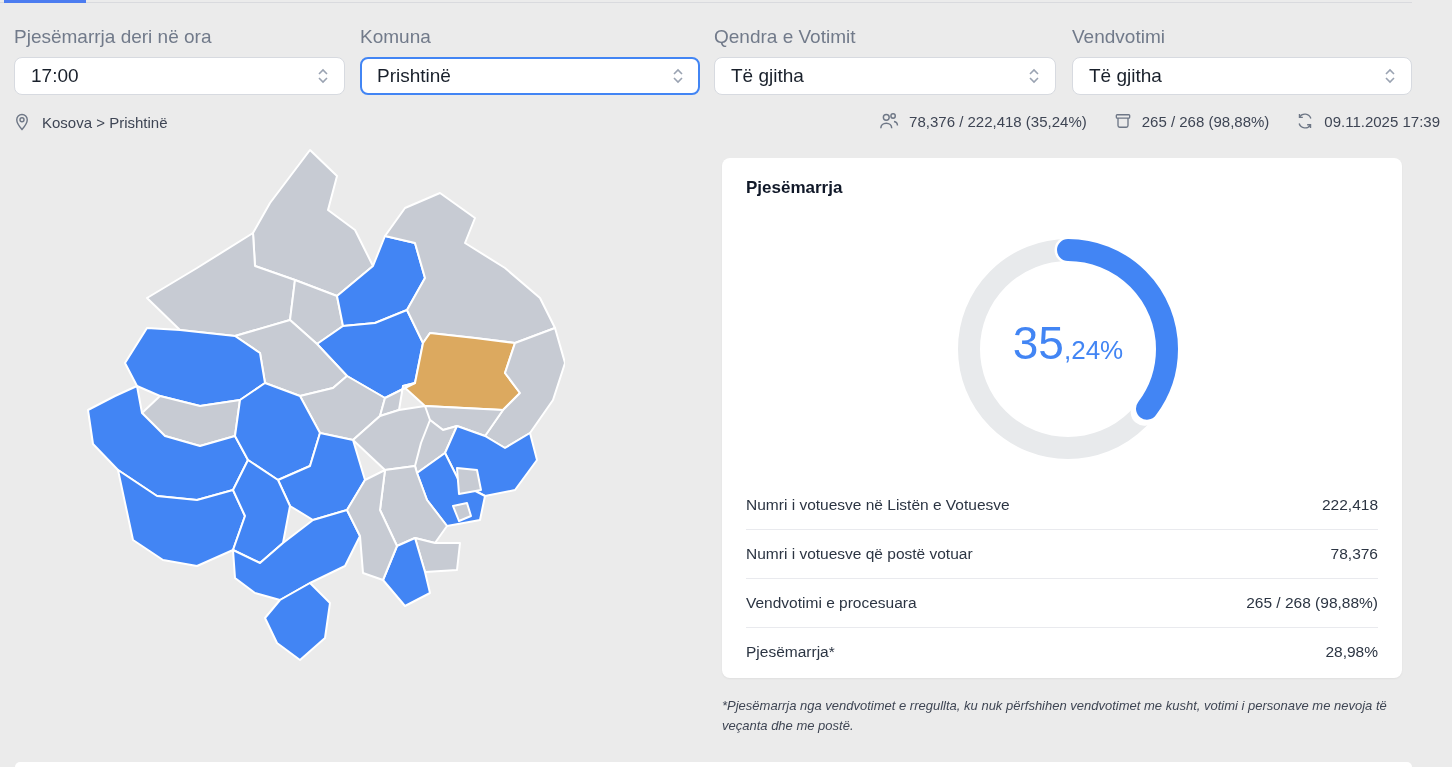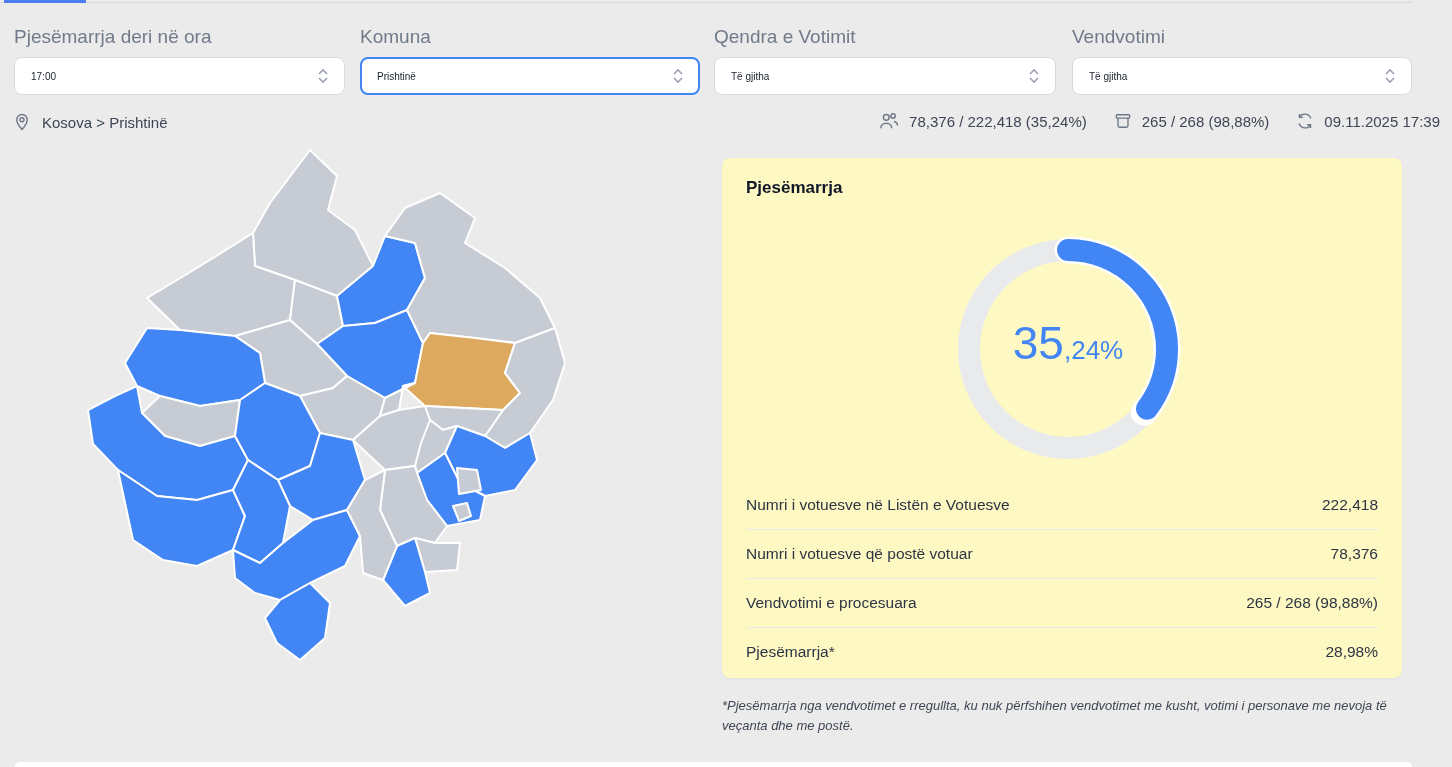--- a/index.html
+++ b/index.html
@@ -9,21 +9,21 @@
   
   .top-hairline { position:absolute; top:2px; left:0; width:1412px; height:1px; background:#d9dade; }
   .tab-indicator { position:absolute; top:0; left:4px; width:82px; height:3px; background:#4c7cf0; }
 
   
   .filter-group { position:absolute; top:26px; }
   .filter-label { font-size:19px; color:#717a8a; display:block; margin-bottom:9px; }
   .select-box { height:38px; background:#fff; border:1px solid #d7dae0; border-radius:8px;
     display:flex; align-items:center; padding:0 14px 0 16px; cursor:pointer; }
   .select-box.focused { border:2px solid #4285f4; padding:0 13px 0 15px; }
-  .select-value { font-size:10px; color:#19202b; flex:1; }
+  .select-value { font-size:19px; color:#19202b; flex:1; }
   .select-box svg { flex:0 0 auto; }
   .fg1 { left:14px;  width:331px; }
   .fg2 { left:360px; width:340px; }
   .fg3 { left:714px; width:342px; }
   .fg4 { left:1072px; width:340px; }
 
   
   .breadcrumb { position:absolute; top:111px; left:12px; display:flex; align-items:center; gap:10px; cursor:pointer; }
   .breadcrumb-text { font-size:15px; color:#3e4554; }
   .stats-row { position:absolute; top:111px; right:12px; display:flex; align-items:center; gap:26px; }
@@ -31,21 +31,21 @@
   .stat-text { font-size:15px; color:#3e4554; }
 
   
   .map-wrap { position:absolute; left:85px; top:148px; width:480px; height:515px; }
   .region { stroke:#ffffff; stroke-width:2; stroke-linejoin:round; cursor:pointer; }
   .region.neutral  { fill:var(--map-gray,#c7cbd3); }
   .region.active   { fill:var(--map-blue,#4285f4); }
   .region.selected { fill:var(--map-selected,#dca95f); }
 
   
-  .card { position:absolute; left:722px; top:158px; width:680px; height:520px; background:#fef9c3;
+  .card { position:absolute; left:722px; top:158px; width:680px; height:520px; background:#ffffff;
     border-radius:8px; box-shadow:0 1px 2px rgba(0,0,0,.05); }
   .card-title { position:absolute; top:20px; left:24px; font-size:17px; font-weight:bold; color:#101828; }
   .donut-wrap { position:absolute; left:231px; top:76px; width:230px; height:230px; }
   .donut-center { position:absolute; inset:0; display:flex; align-items:baseline; justify-content:center; }
   .donut-center-inner { display:flex; align-items:baseline; margin-top:86px; color:#4285f4;text-align:center; }
   .donut-main { font-size:46px; line-height:1; }
   .donut-suffix { font-size:26px; line-height:1; }
   .rows { position:absolute; left:24px; right:24px; top:322px; }
   .row { height:49px; display:flex; align-items:center; justify-content:space-between; }
   .row + .row { border-top:1px solid #e9eaee; }

